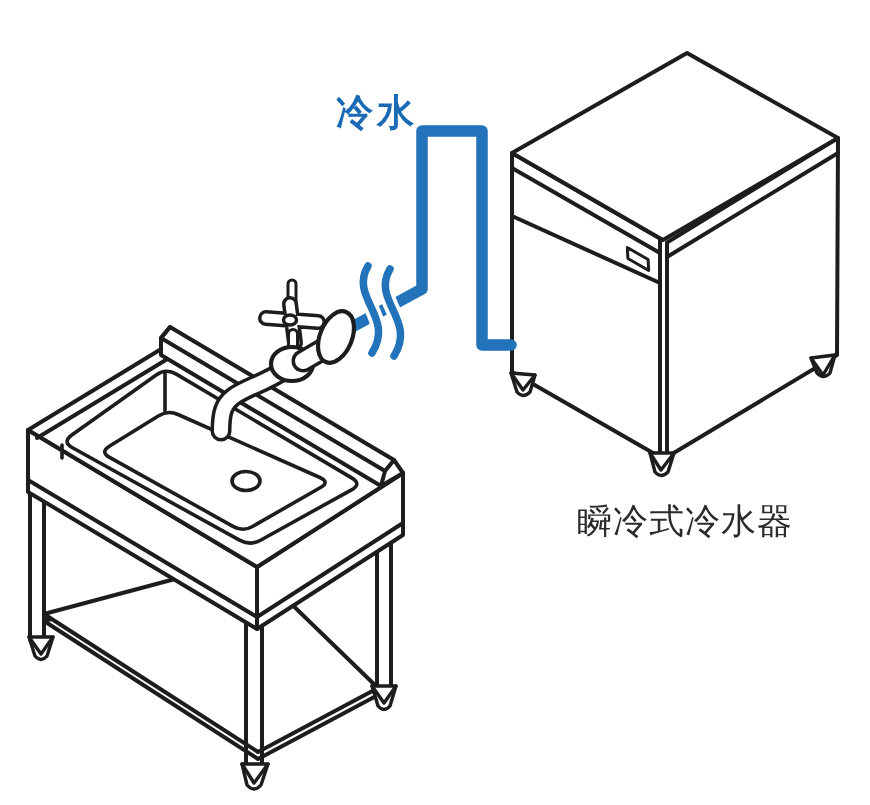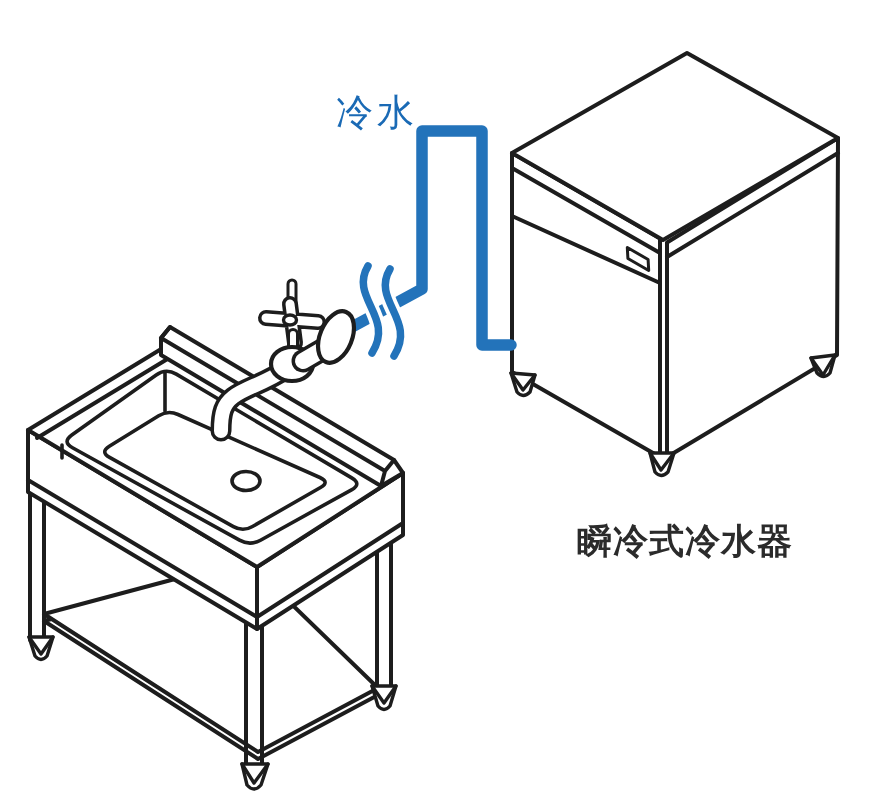--- a/index.html
+++ b/index.html
@@ -30,32 +30,31 @@
   .label {
     position: absolute;
     white-space: nowrap;
     line-height: 1.05;
     user-select: none;
   }
   #pipe-label {
     left: 336px;
     top: 94px;
     font-size: 37px;
-    font-weight: 400;
+    font-weight: 700;
     letter-spacing: 4px;
     color: var(--label-blue, #1a6ab5);
   }
   #appliance-label {
     left: 577px;
     top: 503px;
     font-size: 35px;
-    font-weight: 700;
+    font-weight: 400;
     letter-spacing: 1px;
     color: var(--label-dark, #2b2b2b);
-    margin-top: 20px;
   }
 </style>
 </head>
 <body>
 
 <div id="stage">
 
   <svg id="diagram" width="870" height="805" viewBox="0 0 870 805">
 
     <g class="ink" stroke-width="4">

